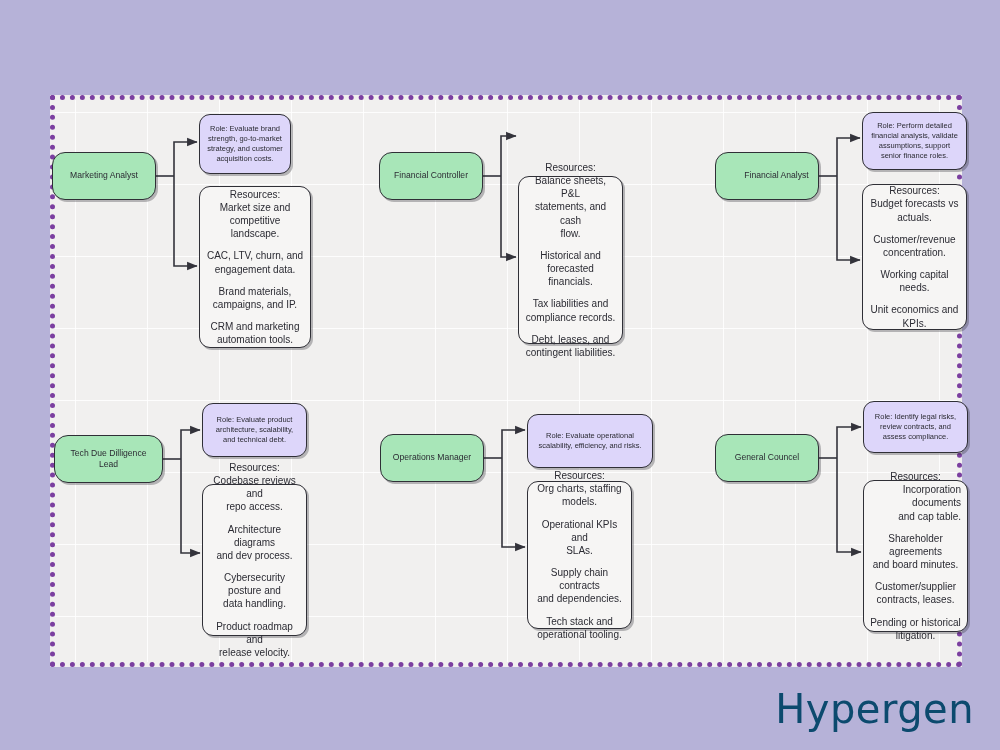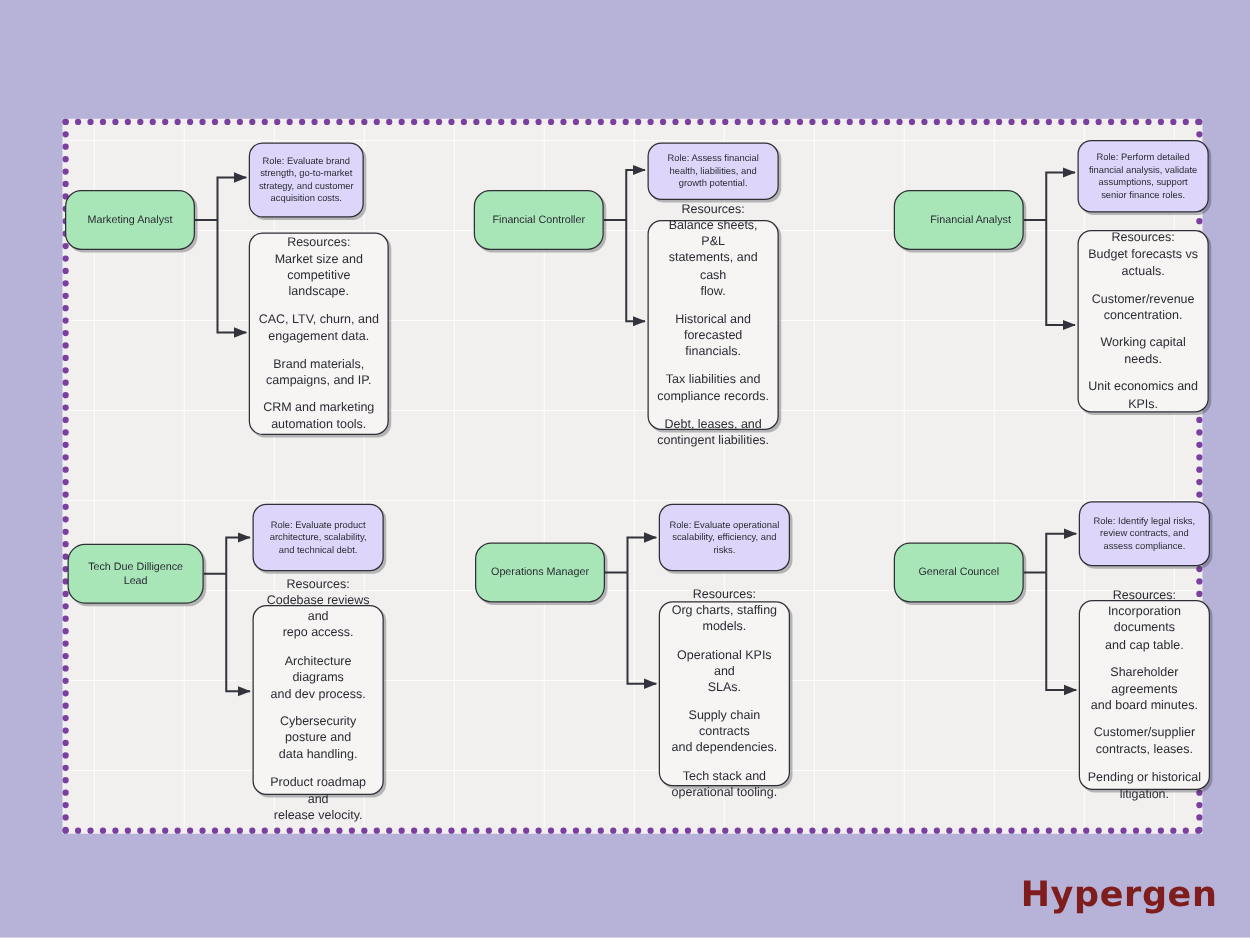--- a/index.html
+++ b/index.html
@@ -88,25 +88,25 @@
     gap: 9px;
     width: 100%;
   }
   .res-line { white-space: pre-line; }
 
   
   #brand {
     position: absolute;
     right: 26px;
     bottom: 18px;
-    font-size: 28px;
+    font-size: 40px;
     letter-spacing: 0.5px;
-    color: #7f1d1d;
+    color: #0c4a6e;
     font-family: "DejaVu Sans", sans-serif;
-    font-weight: 700;
+    font-weight: 400;
   }
 </style>
 </head>
 <body>
 
 <div id="canvas-frame">
   <div id="grid"></div>
 
   <svg id="connector-layer" width="902" height="562">
     <defs>
@@ -157,21 +157,20 @@
 engagement data.</div>
         <div class="res-line">Brand materials,
 campaigns, and IP.</div>
         <div class="res-line">CRM and marketing
 automation tools.</div>
       </div>
     </div>
 
     <div class="node node-role-actor" style="left:324px; top:52px; width:104px; height:48px;">Financial Controller</div>
 
-    <div class="node node-role-desc" style="left:463px; top:14px; width:105px; height:46px;">Role: Assess financial health, liabilities, and growth potential.</div>
 
     <div class="node node-resources" style="left:463px; top:76px; width:105px; height:168px;">
       <div class="res-inner">
         <div class="res-line">Resources:</div>
         <div class="res-line" style="margin-top:-9px;">Balance sheets, P&amp;L
 statements, and cash
 flow.</div>
         <div class="res-line">Historical and forecasted
 financials.</div>
         <div class="res-line">Tax liabilities and
@@ -210,21 +209,21 @@
 and dev process.</div>
         <div class="res-line">Cybersecurity posture and
 data handling.</div>
         <div class="res-line">Product roadmap and
 release velocity.</div>
       </div>
     </div>
 
     <div class="node node-role-actor" style="left:325px; top:334px; width:104px; height:48px;">Operations Manager</div>
 
-    <div class="node node-role-desc" style="left:472px; top:303px; width:105px; height:54px;">Role: Evaluate operational scalability, efficiency, and risks.</div>
+    <div class="node node-role-desc" style="left:472px; top:314px; width:126px; height:54px;">Role: Evaluate operational scalability, efficiency, and risks.</div>
 
     <div class="node node-resources" style="left:472px; top:381px; width:105px; height:148px;">
       <div class="res-inner">
         <div class="res-line">Resources:</div>
         <div class="res-line" style="margin-top:-9px;">Org charts, staffing
 models.</div>
         <div class="res-line">Operational KPIs and
 SLAs.</div>
         <div class="res-line">Supply chain contracts
 and dependencies.</div>
@@ -233,21 +232,21 @@
       </div>
     </div>
 
     <div class="node node-role-actor" style="left:660px; top:334px; width:104px; height:48px;">General Councel</div>
 
     <div class="node node-role-desc" style="left:808px; top:301px; width:105px; height:52px;">Role: Identify legal risks, review contracts, and assess compliance.</div>
 
     <div class="node node-resources" style="left:808px; top:380px; width:105px; height:152px;">
       <div class="res-inner">
         <div class="res-line">Resources:</div>
-        <div class="res-line" style="margin-top:-9px;">Incorporation documents
+        <div class="res-line" style="margin-top:-9px;text-align:right;">Incorporation documents
 and cap table.</div>
         <div class="res-line">Shareholder agreements
 and board minutes.</div>
         <div class="res-line">Customer/supplier
 contracts, leases.</div>
         <div class="res-line">Pending or historical
 litigation.</div>
       </div>
     </div>
 

